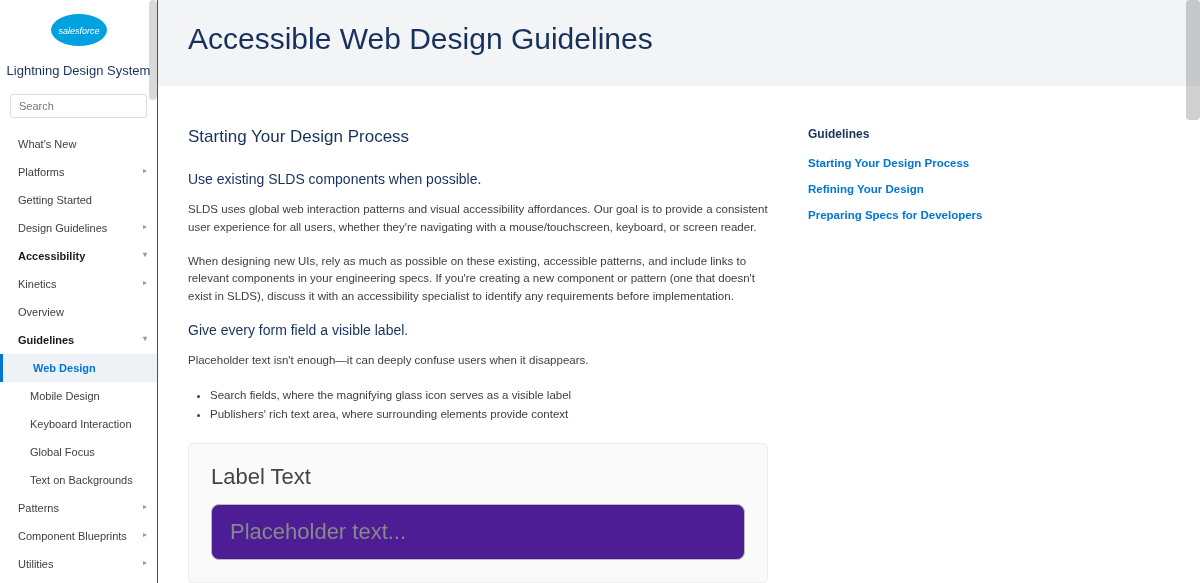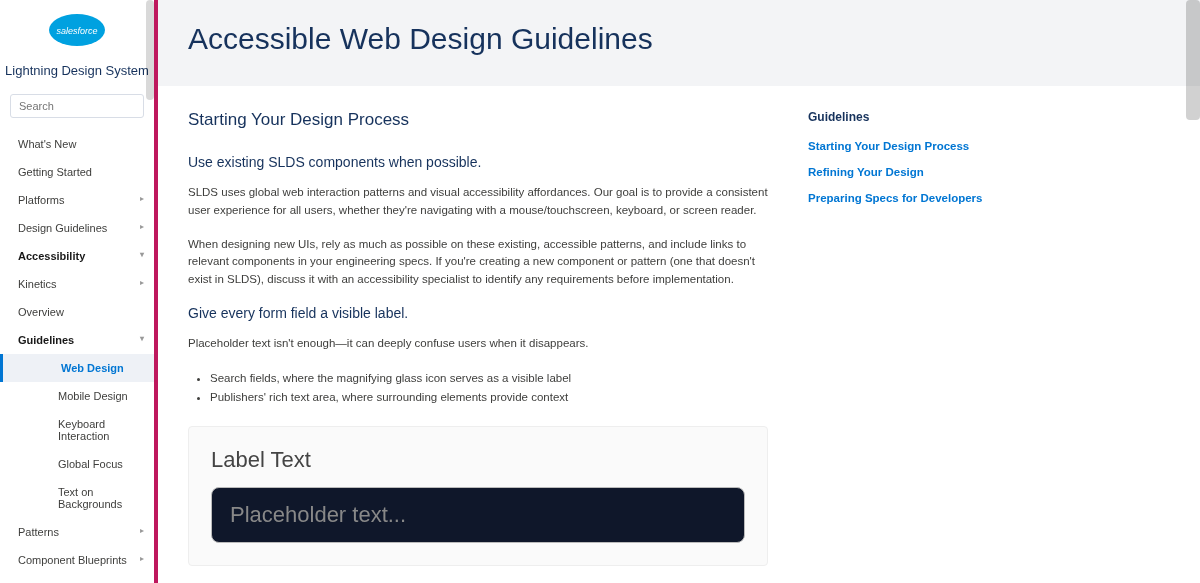--- a/index.html
+++ b/index.html
@@ -1,50 +1,50 @@
 <!DOCTYPE html>
 <html><head>
 <meta charset="utf-8">
 <style>
 * { margin: 0; padding: 0; box-sizing: border-box; }
 body { font-family: "Segoe UI", -apple-system, sans-serif; font-size: 12px; color: #3e3e3c; background: #fff; width: 1200px; height: 583px; overflow: hidden; position: relative; }
 .page { display: flex; height: 583px; }
-.sidebar { width: 158px; background: #fff; border-right: 4px solid #be185d; overflow-y: auto; position: relative; }
+.sidebar { width: 158px; background: #fff; border-right: 1px solid #be185d; overflow-y: auto; position: relative; }
 .sidebar-scroll { position: absolute; right: 0; top: 0; width: 8px; height: 100px; background: rgba(0,0,0,0.15); border-radius: 4px; }
 .logo-area { padding: 10px 0 6px 0; text-align: center; }
 .logo { display: inline-block; }
 .brand-title { color: #16325c; font-size: 13px; text-align: center; padding: 2px 0 10px 0; }
 .search-box { margin: 6px 10px 12px 10px; }
 .search-input { width: 100%; padding: 5px 8px; border: 1px solid #d8dde6; border-radius: 3px; font-size: 11px; color: #999; background: #fff; }
 .nav { list-style: none; }
 .nav-item { padding: 8px 18px; font-size: 11px; color: #3e3e3c; cursor: pointer; position: relative; }
 .nav-item.has-arrow::after { content: "▸"; position: absolute; right: 10px; font-size: 8px; color: #999; }
 .nav-item.expanded::after { content: "▾"; position: absolute; right: 10px; font-size: 8px; color: #999; }
 .nav-item.bold { font-weight: 700; color: #181818; }
 .nav-sub { list-style: none; }
 .nav-sub .nav-item { }
-.nav-sub .nav-sub .nav-item { padding-left: 58px; }
+.nav-sub .nav-sub .nav-item { padding-left: 30px; }
 .nav-item.active { background: #eef1f6; color: #0176d3; font-weight: 700; border-left: 3px solid #0176d3; padding-left: 43px; }
-.main { flex: 1; display: flex; flex-direction: column; overflow-y: auto; position: relative; }
+.main { flex: 1; display: flex; flex-direction: column; overflow-y: auto; position: relative; justify-content: space-between; }
 .main-scroll { position: absolute; right: 0; top: 0; width: 14px; height: 120px; background: rgba(0,0,0,0.18); border-radius: 4px; }
 .hero { background: #f3f4f6; padding: 22px 30px 30px 30px; }
 .hero-title { font-size: 30px; font-weight: 300; color: #16325c; }
 .content-wrap { display: flex; padding: 24px 30px 0 30px; gap: 40px; }
 .article { flex: 1; max-width: 580px; }
 .toc { width: 330px; }
 .toc-title { font-size: 12px; font-weight: 700; color: #16325c; margin-bottom: 16px; }
 .toc-link { display: block; font-size: 11.5px; color: #0176d3; font-weight: 700; margin-bottom: 14px; cursor: pointer; }
 h2.section { font-size: 17px; font-weight: 400; color: #16325c; margin-bottom: 24px; }
 h3.subsection { font-size: 14px; font-weight: 400; color: #16325c; margin-bottom: 14px; margin-top: 8px; }
 .para { font-size: 11.5px; line-height: 1.55; color: #3e3e3c; margin-bottom: 16px; }
 .bullet-list { list-style: disc; padding-left: 22px; margin-bottom: 18px; }
 .bullet-list li { font-size: 11.5px; line-height: 1.7; color: #3e3e3c; }
 .example-box { background: #fafafa; border: 1px solid #eee; border-radius: 4px; padding: 20px 22px 22px 22px; margin-top: 8px; }
 .example-label { font-size: 22px; color: #444; margin-bottom: 14px; }
-.example-input { background: #0f172a; border: 1.5px solid #bbb; border-radius: 8px; padding: 14px 18px; font-size: 22px; color: #888; }
+.example-input { background: #4c1d95; border: 1.5px solid #bbb; border-radius: 8px; padding: 14px 18px; font-size: 22px; color: #888; }
 </style>
 </head>
 <body>
 
 <div class="page">
   <aside class="sidebar">
     <div class="logo-area">
       <span class="logo">
         <svg width="64" height="42" viewBox="0 0 64 42">
           <ellipse cx="32" cy="20" rx="28" ry="16" fill="#00a1e0"></ellipse>
@@ -53,22 +53,22 @@
           <text x="32" y="24" text-anchor="middle" fill="#fff" font-size="9" font-style="italic" font-family="sans-serif">salesforce</text>
         </svg>
       </span>
     </div>
     <div class="brand-title">Lightning Design System</div>
     <div class="search-box">
       <input class="search-input" placeholder="Search" style="">
     </div>
     <ul class="nav">
       <li class="nav-item">What's New</li>
+      <li class="nav-item has-arrow">Platforms</li>
       <li class="nav-item">Getting Started</li>
-      <li class="nav-item has-arrow">Platforms</li>
       <li class="nav-item has-arrow">Design Guidelines</li>
       <li class="nav-item bold expanded">Accessibility</li>
       <li class="nav-item has-arrow">Kinetics</li>
       <ul class="nav-sub">
         <li class="nav-item">Overview</li>
         <li class="nav-item bold expanded">Guidelines</li>
         <ul class="nav-sub">
           <li class="nav-item active">Web Design</li>
           <li class="nav-item">Mobile Design</li>
           <li class="nav-item">Keyboard Interaction</li>

